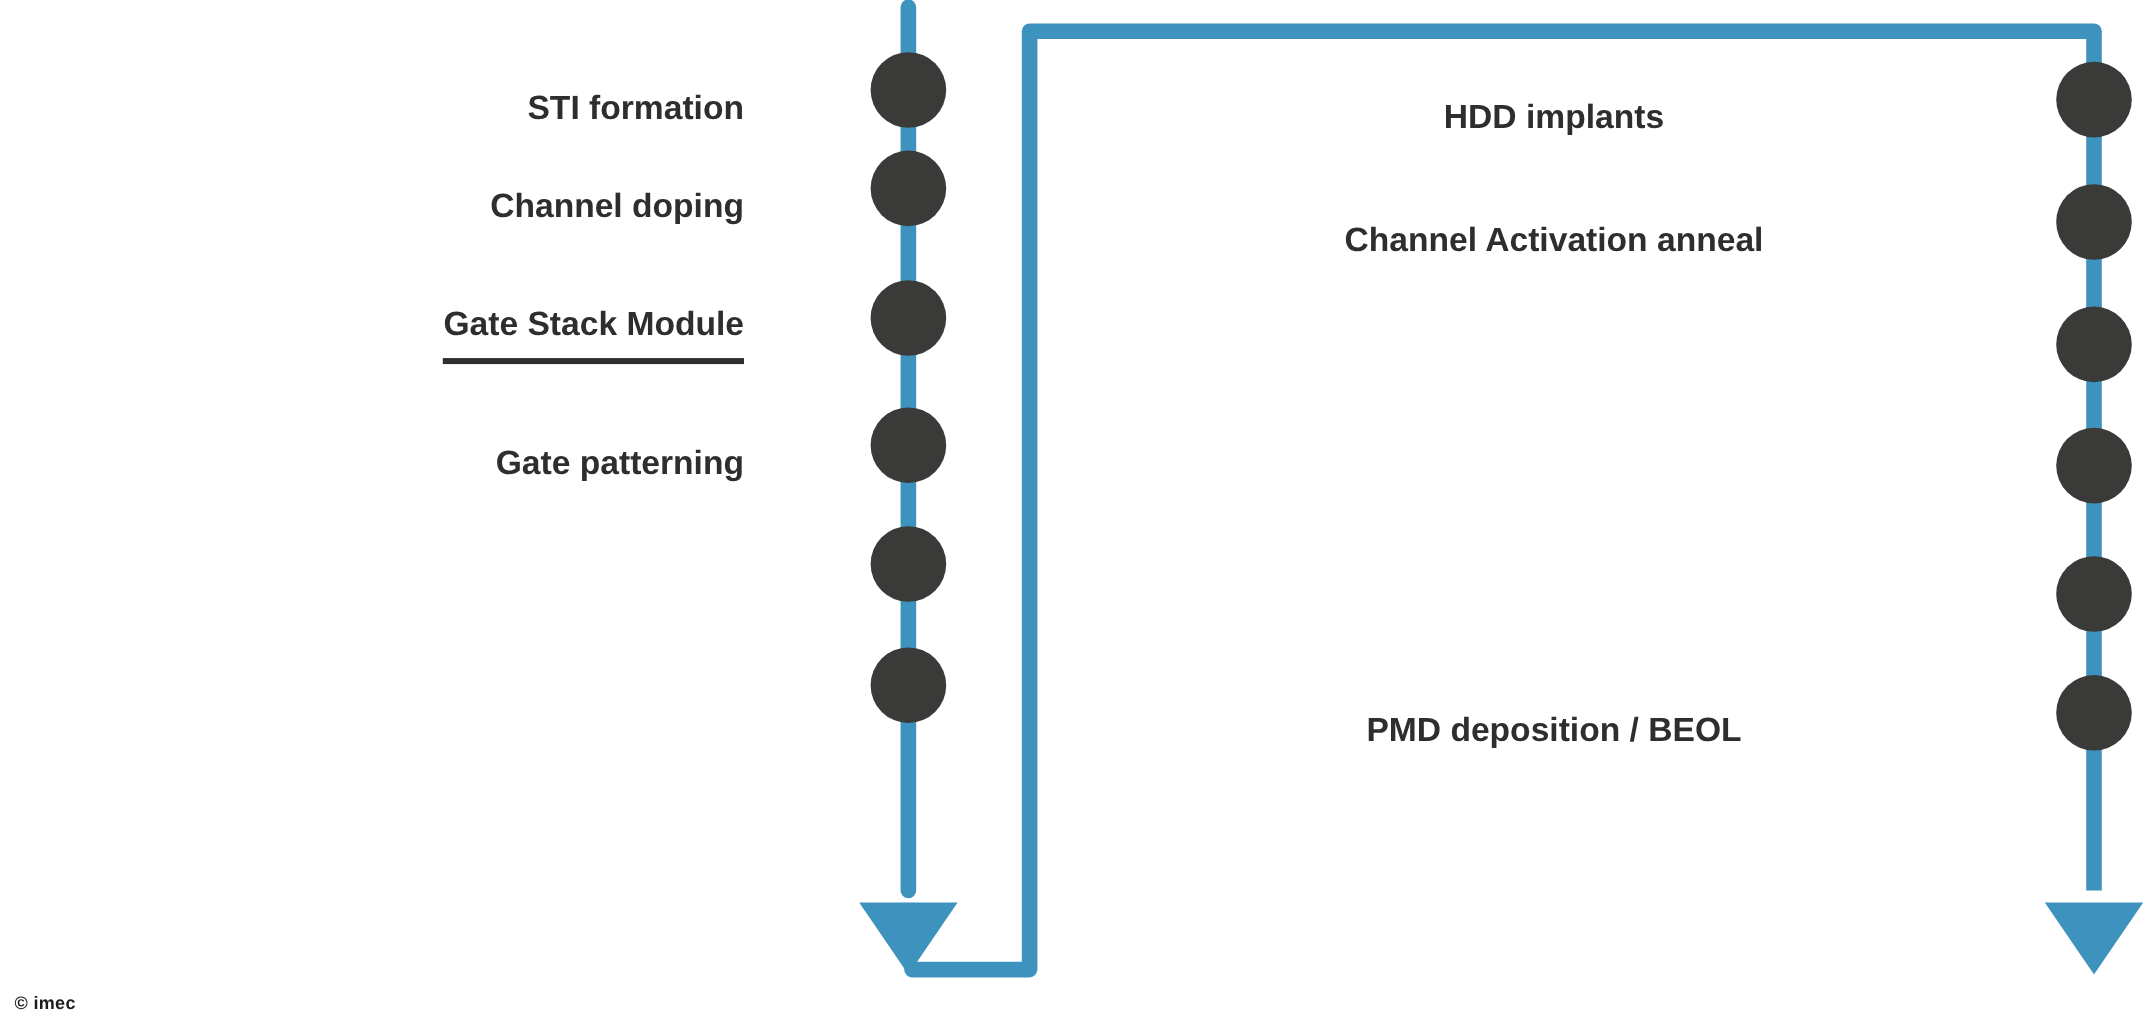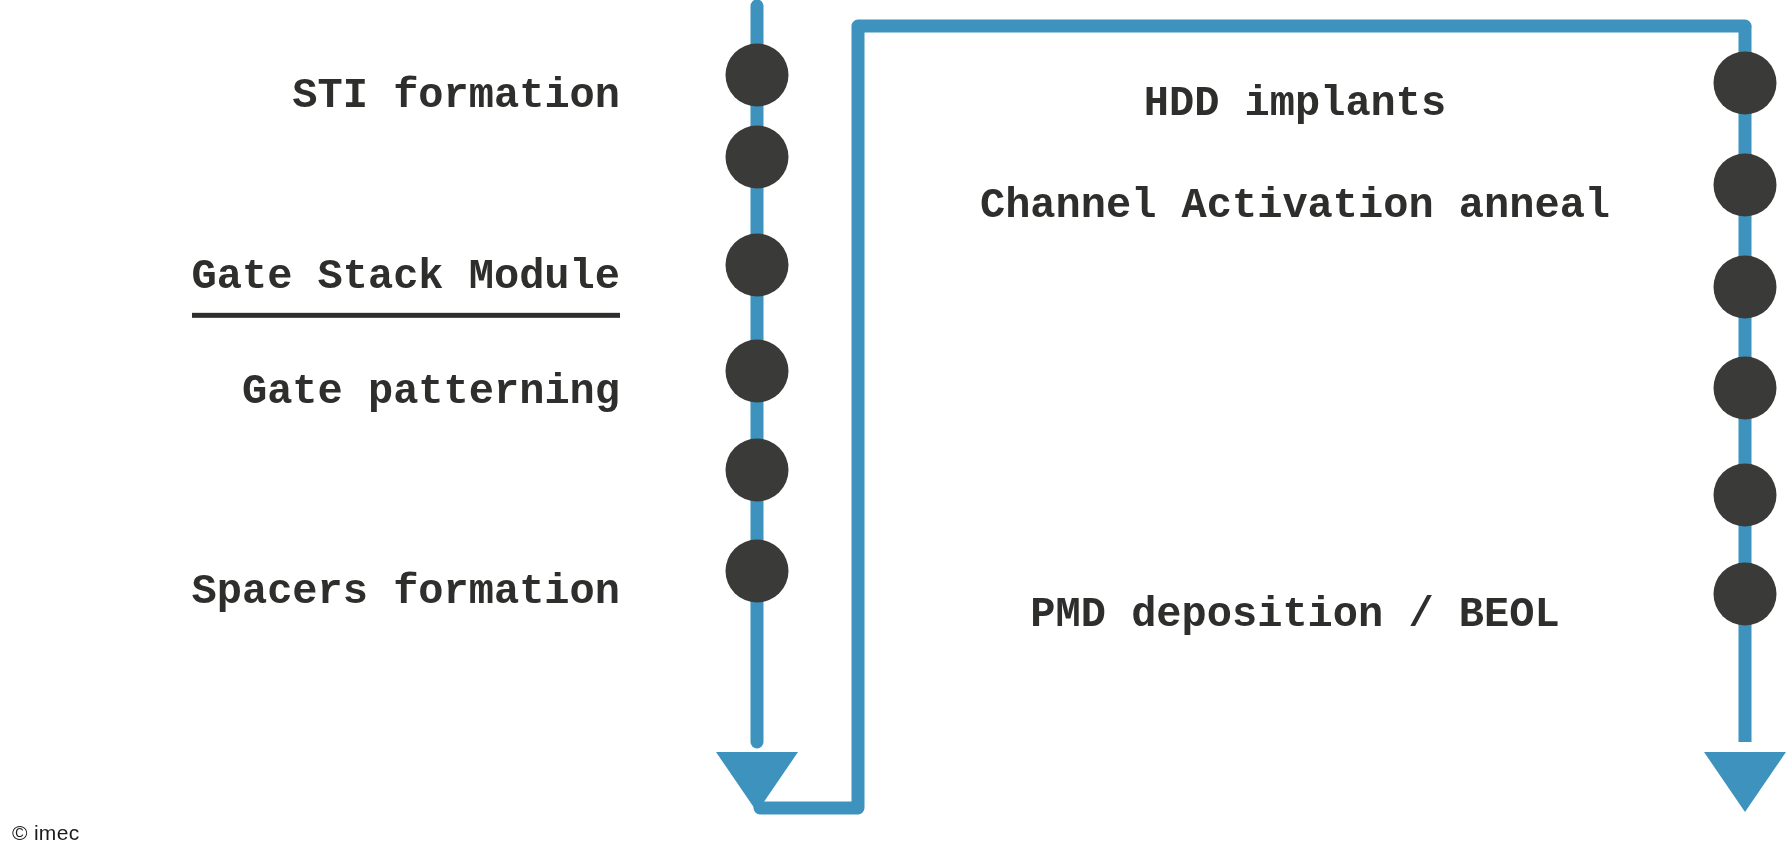--- a/index.html
+++ b/index.html
@@ -32,23 +32,23 @@
     position: absolute;
     width: 63px;
     height: 63px;
     border-radius: 50%;
     background: #3a3a38;
     transform: translate(-50%, -50%);
   }
   
   .label {
     position: absolute;
-    font-family: Liberation Mono, monospace;
+    font-family: Liberation Sans, sans-serif;
     font-weight: bold;
-    font-size: 42px;
+    font-size: 28px;
     line-height: 1.04;
     color: #2e2e2c;
     white-space: pre-line;
     transform: translateY(-50%);
   }
   .label.left {
     text-align: right;
     right: 0;
   }
   .label.right {
@@ -61,22 +61,22 @@
   }
   
   .col-left-labels  { position: absolute; left: 0;    width: 620px; top: 0; height: 855px; }
   .col-right-labels { position: absolute; left: 880px; width: 830px; top: 0; height: 618px; }
   
   #credit {
     position: absolute;
     left: 12px;
     bottom: 10px;
     font-family: "Liberation Sans", sans-serif;
-    font-weight: normal;
-    font-size: 21px;
+    font-weight: bold;
+    font-size: 15px;
     color: #1c1c1c;
     letter-spacing: 0.3px;
   }
 </style>
 </head>
 <body>
 
 <div id="stage">
 
   <svg id="wires" viewBox="0 0 1787 855" width="1787" height="855" xmlns="http://www.w3.org/2000/svg">
@@ -104,28 +104,28 @@
   <div class="node" style="left:1745px; top:185px;"></div>
   <div class="node" style="left:1745px; top:287px;"></div>
   <div class="node" style="left:1745px; top:388px;"></div>
   <div class="node" style="left:1745px; top:495px;"></div>
   <div class="node" style="left:1745px; top:594px;"></div>
 
   <div class="col-left-labels">
     <div class="label left" style="top:75px;">
       <span>STI formation</span>
     </div>
+    <div class="label left" style="top:157px;">
+      <span>Channel doping</span>
+    </div>
     <div class="label left" style="top:265px;">
       <span class="u">Gate Stack Module</span>
     </div>
     <div class="label left" style="top:371px;margin-left:32px;">
       <span>Gate patterning</span>
-    </div>
-    <div class="label left" style="top:571px;">
-      <span>Spacers formation</span>
     </div>
   </div>
 
   <div class="col-right-labels">
     <div class="label right" style="top:83px; left:0; width:830px;">
       <span>HDD implants</span>
     </div>
     <div class="label right" style="top:185px; left:0; width:830px;">
       <span>Channel Activation anneal</span>
     </div>

